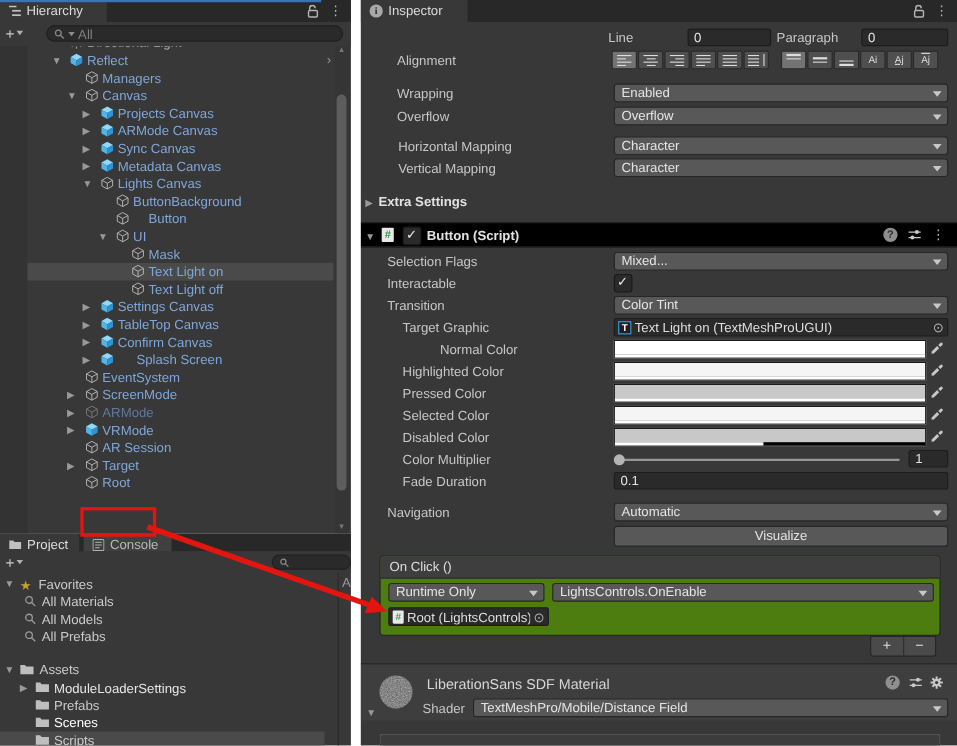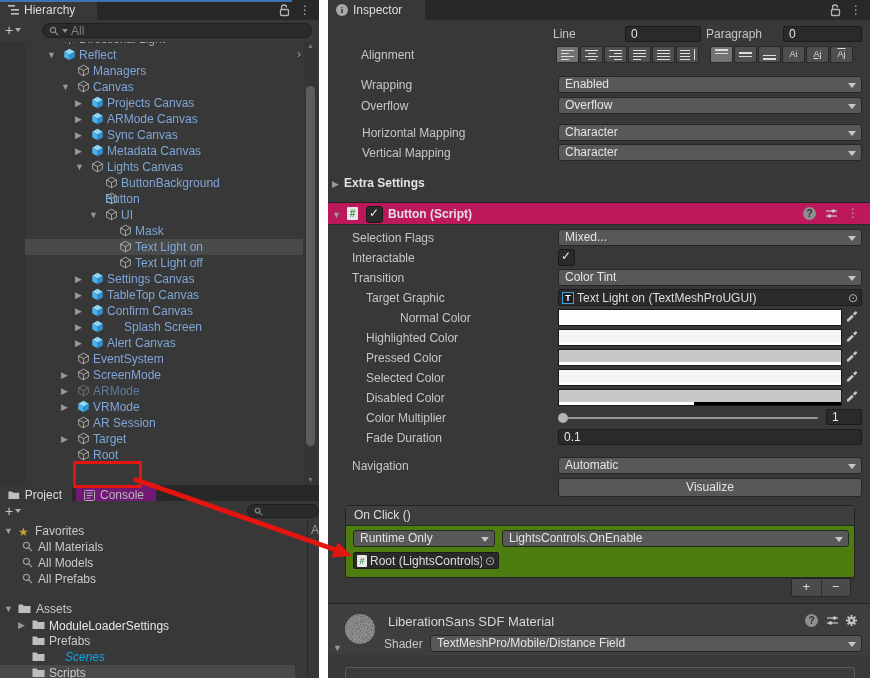--- a/index.html
+++ b/index.html
@@ -74,21 +74,21 @@
   .i-picker{margin-left:auto;color:#b0b0b0;font-family:"DejaVu Sans",sans-serif;}
   .i-picker::before{content:"\2299";}
   .i-tmp{width:12px;height:12px;background:#1f1f1f;border:1px solid #3fa0e0;box-sizing:border-box;
       color:#fff;font-size:9px;font-weight:bold;text-align:center;line-height:10px;flex:0 0 auto;}
   .i-tmp::before{content:"T";}
   .i-script{width:11px;height:13px;background:#e9e9e9;border-radius:1px;color:#3c9b4f;font-size:10px;
       font-weight:bold;text-align:center;line-height:13px;flex:0 0 auto;}
   .i-script::before{content:"#";}
   .cb{position:absolute;width:15px;height:15px;background:#2a2a2a;border:1px solid #191919;border-radius:3px;}
   .cb::after{content:"\2713";position:absolute;left:2px;top:-1px;color:#e8e8e8;font-size:12px;}
-  .comp-header{position:absolute;left:0;right:0;height:21px;background:#be185d;
+  .comp-header{position:absolute;left:0;right:0;height:21px;background:#000000;
       border-top:1px solid #232323;border-bottom:1px solid #2b2b2b;}
   .i-help{width:13px;height:13px;border-radius:50%;background:#8f8f8f;color:#2b2b2b;font-weight:bold;
       font-size:10px;text-align:center;line-height:13px;}
   .i-help::before{content:"?";}
   .swatch{position:absolute;height:15px;border:1px solid #191919;}
   .swatch .alphabar{position:absolute;left:0;bottom:0;height:3px;background:#000;width:100%;}
   .swatch .alphafill{position:absolute;left:0;bottom:0;height:3px;background:#fff;}
   .dropper{position:absolute;width:16px;height:16px;}
   .abtn{width:23px;height:17px;background:#4f4f4f;border:1px solid #2a2a2a;box-sizing:border-box;
       display:flex;align-items:center;justify-content:center;margin-right:1px;border-radius:2px;color:#ddd;}
@@ -262,21 +262,21 @@
             <span class="lab blue" style="left:121px;">ButtonBackground</span>
           </div>
           <div class="hrow">
             <span class="icn" style="left:105px;"><svg width="13" height="13" viewBox="0 0 16 16">
                 <g fill="none" stroke="#b2b2b2" stroke-width="1.1">
                   <path d="M8 1.5 L14 4.8 L14 11.2 L8 14.5 L2 11.2 L2 4.8 Z"></path>
                   <path d="M2 4.8 L8 8.1 L14 4.8"></path>
                   <path d="M8 8.1 L8 14.5"></path>
                 </g>
               </svg></span>
-            <span class="lab blue" style="left:105px;text-align:center;">Button</span>
+            <span class="lab blue" style="left:135px;text-align:center;">Button</span>
           </div>
           <div class="hrow">
             <span class="fold open" style="left:89px;"></span>
             <span class="icn" style="left:105px;"><svg width="13" height="13" viewBox="0 0 16 16">
                 <g fill="none" stroke="#b2b2b2" stroke-width="1.1">
                   <path d="M8 1.5 L14 4.8 L14 11.2 L8 14.5 L2 11.2 L2 4.8 Z"></path>
                   <path d="M2 4.8 L8 8.1 L14 4.8"></path>
                   <path d="M8 8.1 L8 14.5"></path>
                 </g>
               </svg></span>
@@ -341,29 +341,20 @@
             <span class="lab blue" style="left:107px;">Confirm Canvas</span>
           </div>
           <div class="hrow">
             <span class="fold closed" style="left:75px;"></span>
             <span class="icn" style="left:91px;"><svg width="13" height="13" viewBox="0 0 16 16">
                 <path d="M8 1 L14.5 4.6 L8 8.2 L1.5 4.6 Z" fill="#8fd8f8"></path>
                 <path d="M1.5 4.6 L8 8.2 L8 15 L1.5 11.4 Z" fill="#4fb5ea"></path>
                 <path d="M14.5 4.6 L8 8.2 L8 15 L14.5 11.4 Z" fill="#2e93d3"></path>
               </svg></span>
             <span class="lab blue" style="left:124px;">Splash Screen</span>
-          </div>
-          <div class="hrow">
-            <span class="fold closed" style="left:75px;"></span>
-            <span class="icn" style="left:91px;"><svg width="13" height="13" viewBox="0 0 16 16">
-                <path d="M8 1 L14.5 4.6 L8 8.2 L1.5 4.6 Z" fill="#8fd8f8"></path>
-                <path d="M1.5 4.6 L8 8.2 L8 15 L1.5 11.4 Z" fill="#4fb5ea"></path>
-                <path d="M14.5 4.6 L8 8.2 L8 15 L14.5 11.4 Z" fill="#2e93d3"></path>
-              </svg></span>
-            <span class="lab blue" style="left:107px;">Alert Canvas</span>
           </div>
           <div class="hrow">
             <span class="icn" style="left:77px;"><svg width="13" height="13" viewBox="0 0 16 16">
                 <g fill="none" stroke="#b2b2b2" stroke-width="1.1">
                   <path d="M8 1.5 L14 4.8 L14 11.2 L8 14.5 L2 11.2 L2 4.8 Z"></path>
                   <path d="M2 4.8 L8 8.1 L14 4.8"></path>
                   <path d="M8 8.1 L8 14.5"></path>
                 </g>
               </svg></span>
             <span class="lab blue" style="left:93px;">EventSystem</span>
@@ -440,21 +431,21 @@
   </div>
 
   <div id="project" class="panel">
     <div class="tabbar">
       <div class="tab" style="left:0;width:72px;">
         <svg width="12" height="10" viewBox="0 0 13 10">
             <path d="M0.5 1 h4 l1.3 1.5 H12.5 V9.5 H0.5 Z" fill="#c0c0c0"></path>
           </svg>
         <span>Project</span>
       </div>
-      <div class="tab inactive" style="left:76px;width:80px;background:#701a75;color:#b8b8b8;">
+      <div class="tab inactive" style="left:76px;width:80px;background:#404040;color:#b8b8b8;">
         <svg width="11" height="11" viewBox="0 0 11 11">
             <rect x="0.5" y="0.5" width="10" height="10" rx="1" fill="none" stroke="#b0b0b0"></rect>
             <g stroke="#b0b0b0">
               <line x1="2.5" y1="3" x2="8.5" y2="3"></line>
               <line x1="2.5" y1="5.5" x2="8.5" y2="5.5"></line>
               <line x1="2.5" y1="8" x2="6.5" y2="8"></line>
             </g>
           </svg>
         <span>Console</span>
       </div>
@@ -518,21 +509,21 @@
         <div class="prow">
           <span style="position:absolute;left:32px;top:2px;"><svg width="13" height="11" viewBox="0 0 13 10">
               <path d="M0.5 1 h4 l1.3 1.5 H12.5 V9.5 H0.5 Z" fill="#bebebe"></path>
             </svg></span>
           <span class="lab" style="left:49px;position:absolute;top:1px;color:#cacaca;">Prefabs</span>
         </div>
         <div class="prow">
           <span style="position:absolute;left:32px;top:2px;"><svg width="13" height="11" viewBox="0 0 13 10">
               <path d="M0.5 1 h4 l1.3 1.5 H12.5 V9.5 H0.5 Z" fill="#bebebe"></path>
             </svg></span>
-          <span class="lab" style="left:65px;position:absolute;top:1px;color:#0ea5e9;font-style:italic;">Scenes</span>
+          <span class="lab" style="left:49px;position:absolute;top:1px;color:#ffffff;">Scenes</span>
         </div>
         <div class="prow">
           <div class="rowbg"></div>
           <span style="position:absolute;left:32px;top:2px;"><svg width="13" height="11" viewBox="0 0 13 10">
               <path d="M0.5 1 h4 l1.3 1.5 H12.5 V9.5 H0.5 Z" fill="#bebebe"></path>
             </svg></span>
           <span class="lab" style="left:49px;position:absolute;top:1px;color:#cacaca;">Scripts</span>
         </div>
       </div>
   </div>

